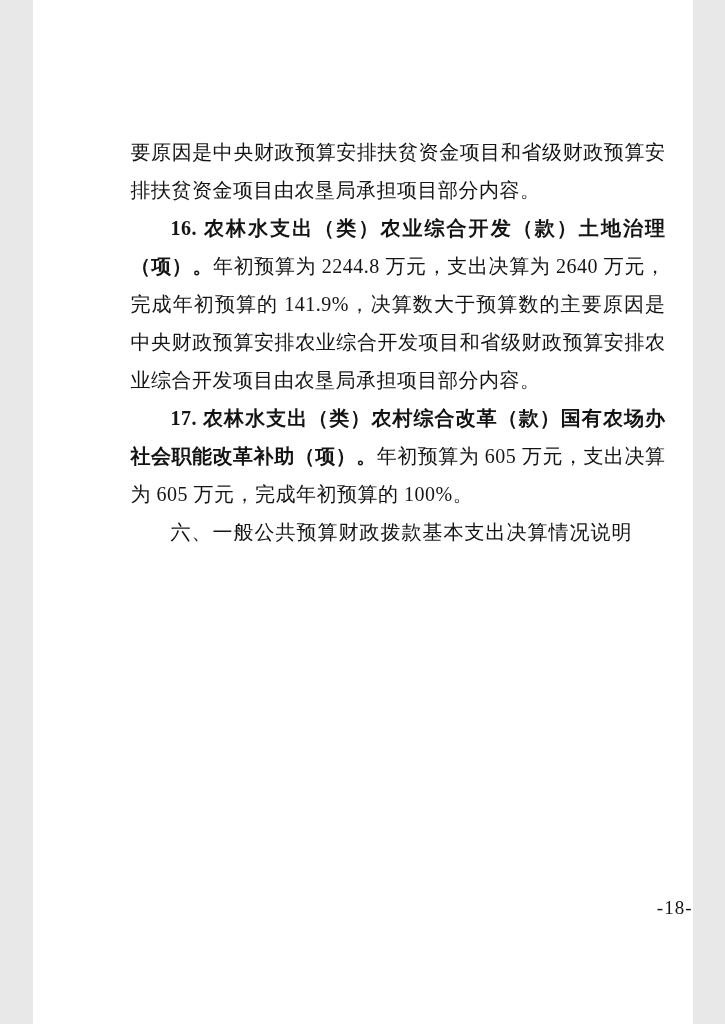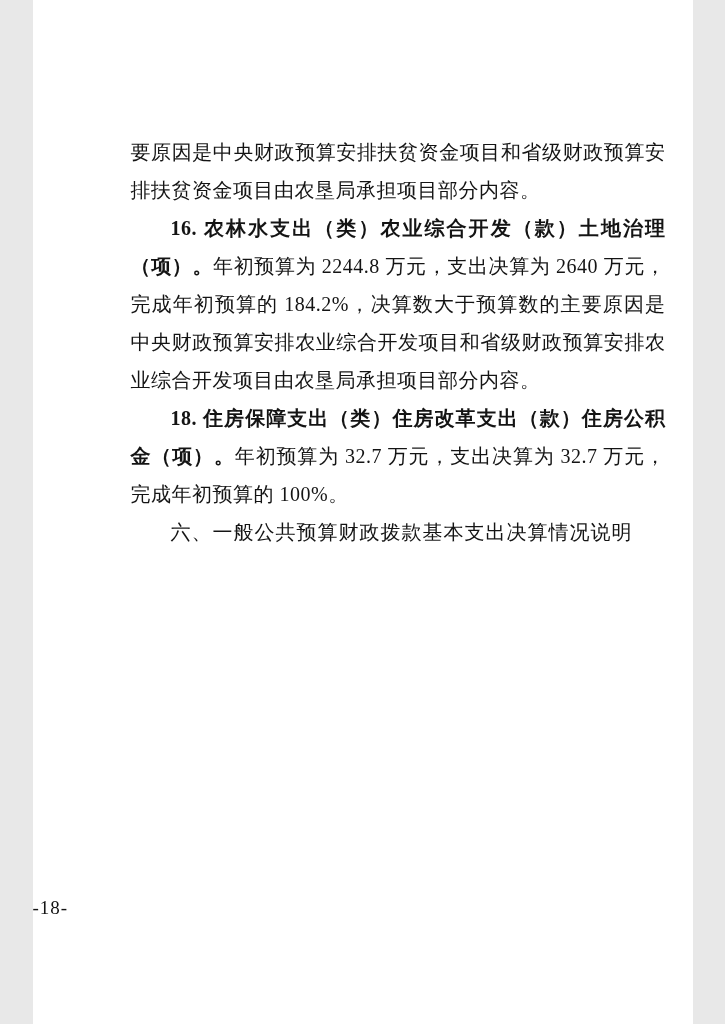--- a/index.html
+++ b/index.html
@@ -42,38 +42,38 @@
   .run-heading {
     font-weight: normal;
     font-family: "Liberation Sans", "DejaVu Sans", sans-serif;
     letter-spacing: 1px;
   }
   .footer {
     position: absolute;
     top: 897px;
     left: 0;
     width: 100%;
-    text-align: left;
+    text-align: right;
     font-size: 19px;
     letter-spacing: 1px;
     color: #141414;
   }
 </style>
 </head>
 <body>
 
 <div class="page">
   <div class="content">
 
     <p class="para no-indent"><span>要原因是中央财政预算安排扶贫资金项目和省级财政预算安排扶贫资金项目由农垦局承担项目部分内容。</span></p>
 
-    <p class="para"><span class="run-bold">16. 农林水支出（类）农业综合开发（款）土地治理（项）。</span><span>年初预算为 2244.8 万元，支出决算为 2640 万元，完成年初预算的 184.2%，决算数大于预算数的主要原因是中央财政预算安排农业综合开发项目和省级财政预算安排农业综合开发项目由农垦局承担项目部分内容。</span></p>
+    <p class="para"><span class="run-bold">16. 农林水支出（类）农业综合开发（款）土地治理（项）。</span><span>年初预算为 2244.8 万元，支出决算为 2640 万元，完成年初预算的 141.9%，决算数大于预算数的主要原因是中央财政预算安排农业综合开发项目和省级财政预算安排农业综合开发项目由农垦局承担项目部分内容。</span></p>
 
+    <p class="para"><span class="run-bold">17. 农林水支出（类）农村综合改革（款）国有农场办社会职能改革补助（项）。</span><span>年初预算为 605 万元，支出决算为 605 万元，完成年初预算的 100%。</span></p>
 
-    <p class="para"><span class="run-bold">18. 住房保障支出（类）住房改革支出（款）住房公积金（项）。</span><span>年初预算为 32.7 万元，支出决算为 32.7 万元，完成年初预算的 100%。</span></p>
 
 
     <p class="para"><span class="run-heading">六、一般公共预算财政拨款基本支出决算情况说明</span></p>
 
 
   </div>
 
   <div class="footer">-18-</div>
 </div>
 

